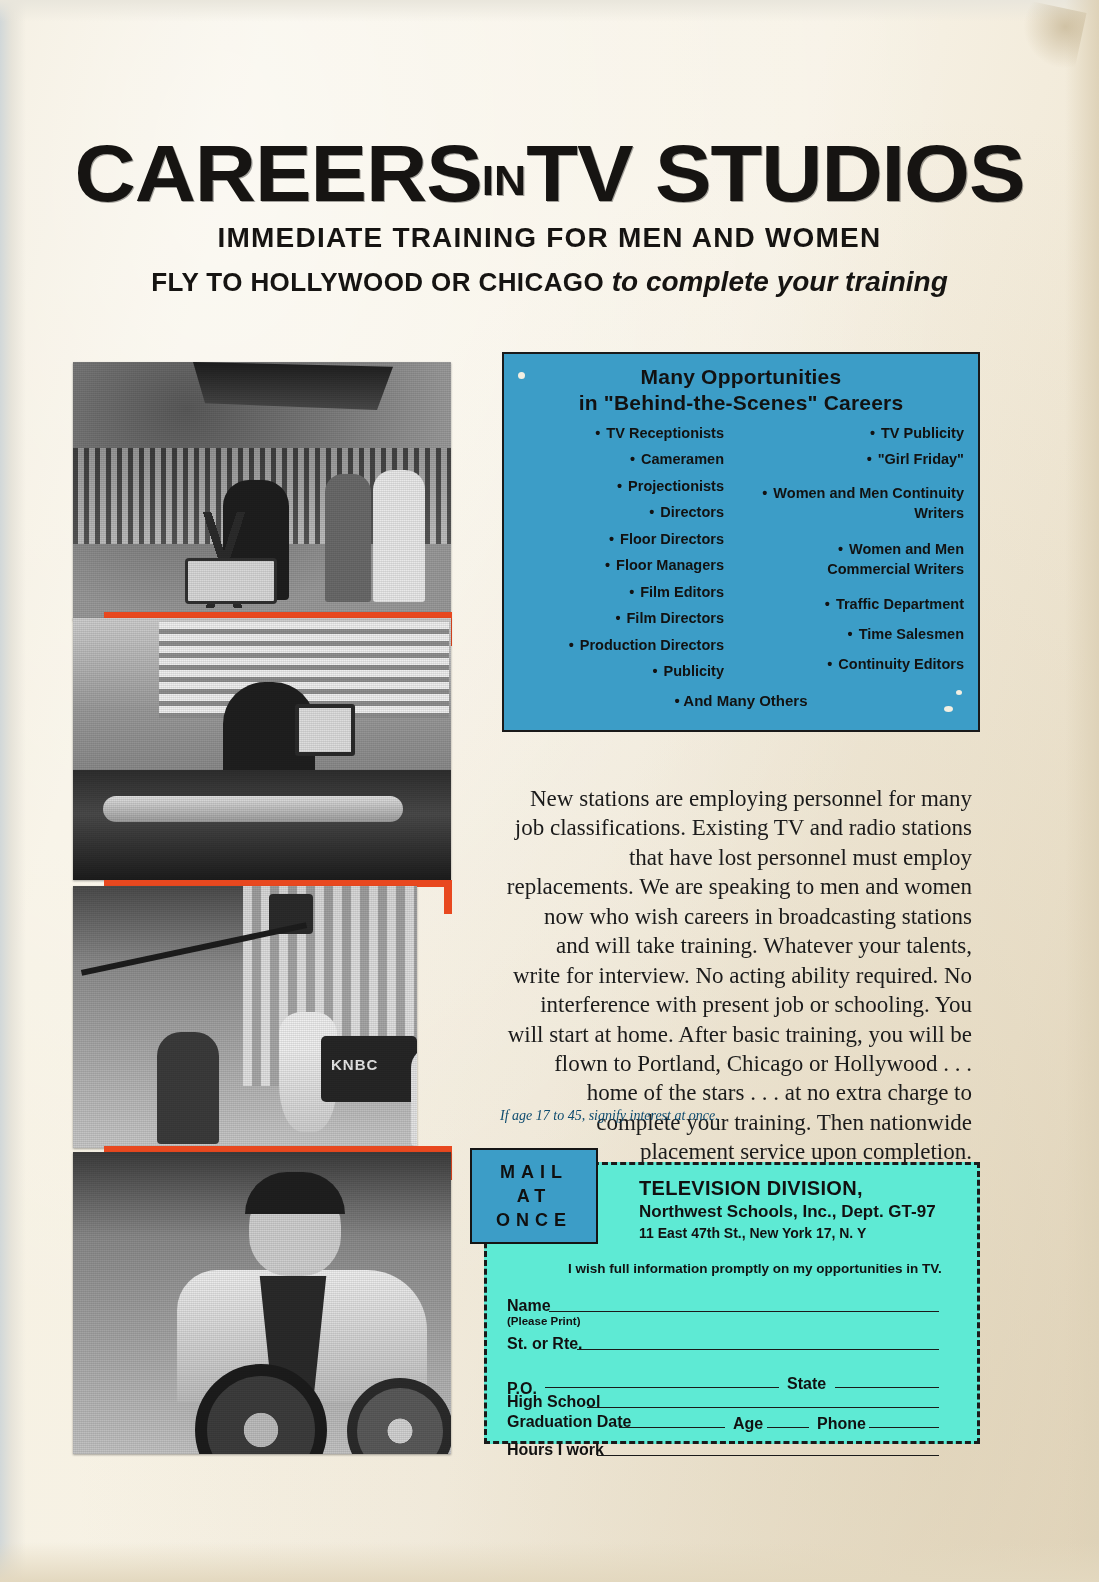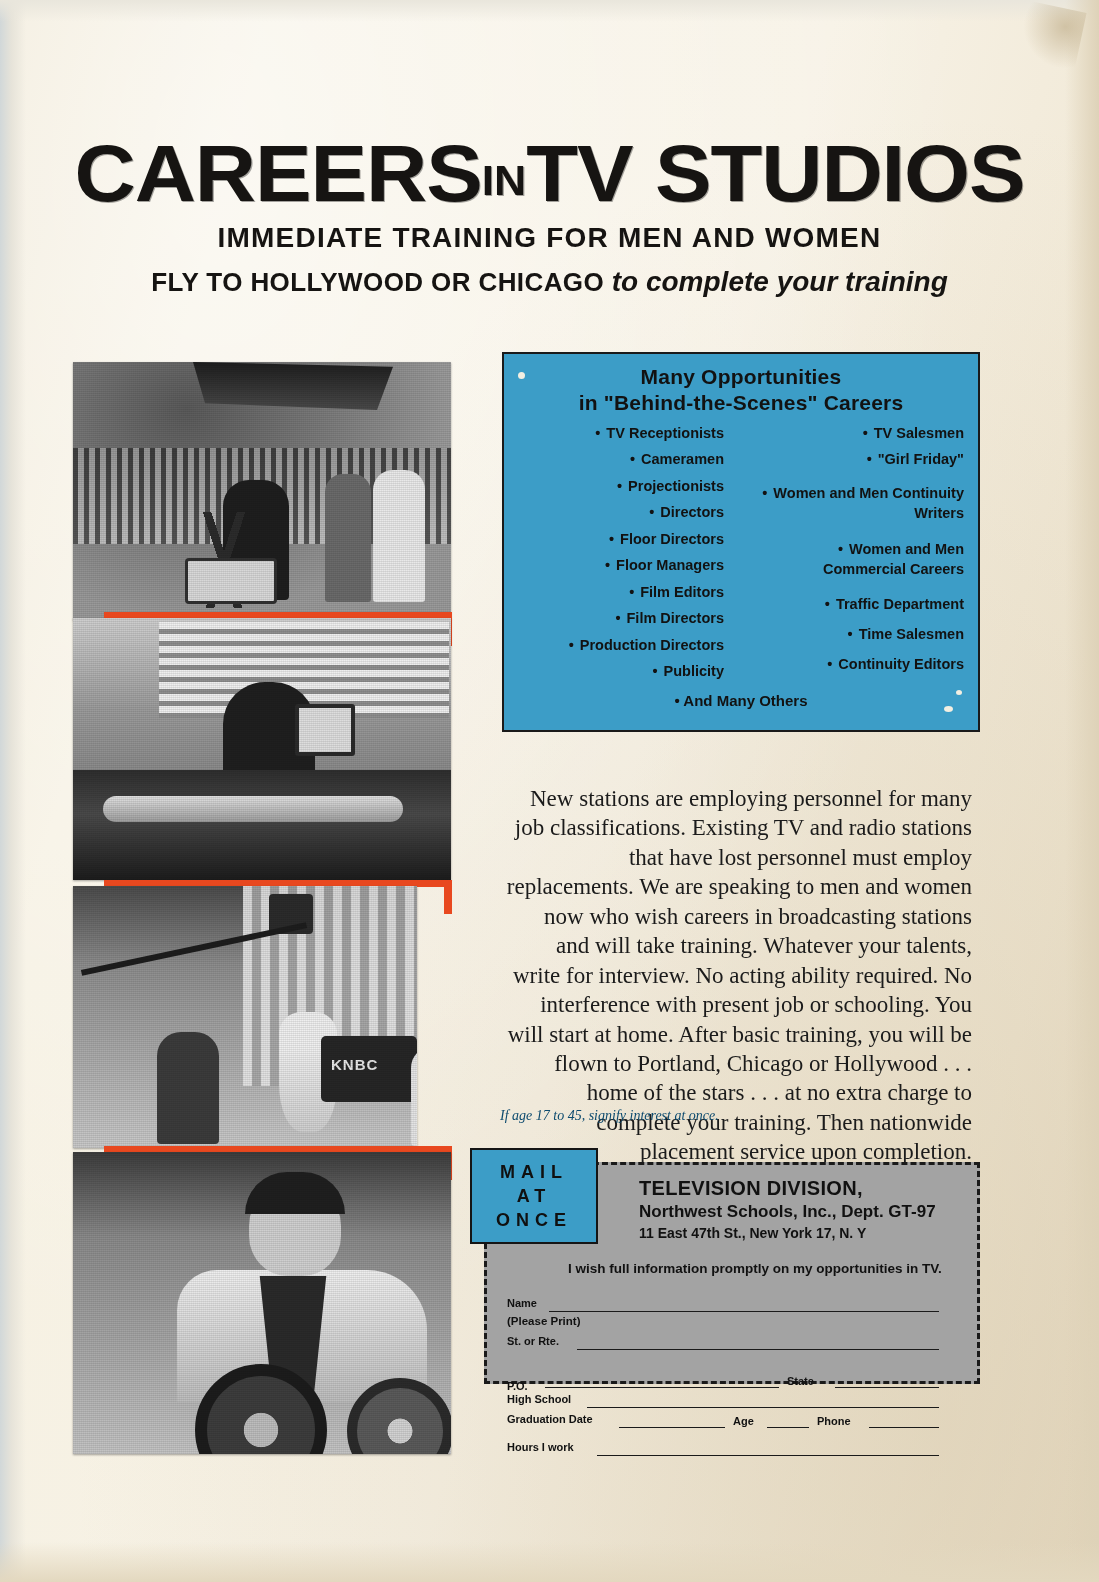--- a/index.html
+++ b/index.html
@@ -367,22 +367,22 @@
   }
   #mail-box div {
     font-size: 18px;
     font-weight: bold;
     letter-spacing: 6px;
     color: #101010;
     line-height: 1.35;
   }
   #coupon {
     position: absolute;
-    left: 484px; top: 1162px; width: 496px; height: 222px;
-    background: #a3a3a3;
+    left: 484px; top: 1162px; width: 496px; height: 282px;
+    background: #5eead4;
     border: 3px dashed #1a1a1a;
     box-sizing: border-box;
   }
   #coupon .co-head {
     position: absolute; left: 152px; top: 12px; right: 10px;
   }
   #coupon .co-title {
     font-size: 20px;
     font-weight: bold;
     letter-spacing: .3px;
@@ -402,21 +402,21 @@
   }
   #coupon .co-wish {
     position: absolute; left: 60px; top: 96px; right: 14px;
     font-size: 13.5px;
     font-weight: bold;
     color: #111;
     text-align: center;
   }
   .field {
     position: absolute;
-    font-size: 11px;
+    font-size: 16px;
     font-weight: bold;
     color: #111;
     white-space: nowrap;
   }
   .rule {
     position: absolute;
     border-bottom: 1.5px solid #1a1a1a;
     height: 0;
   }
   #coupon .small-note {
@@ -511,24 +511,24 @@
         <div class="opp-item"><span class="bullet">•</span><span>Projectionists</span></div>
         <div class="opp-item"><span class="bullet">•</span><span>Directors</span></div>
         <div class="opp-item"><span class="bullet">•</span><span>Floor Directors</span></div>
         <div class="opp-item"><span class="bullet">•</span><span>Floor Managers</span></div>
         <div class="opp-item"><span class="bullet">•</span><span>Film Editors</span></div>
         <div class="opp-item"><span class="bullet">•</span><span>Film Directors</span></div>
         <div class="opp-item"><span class="bullet">•</span><span>Production Directors</span></div>
         <div class="opp-item"><span class="bullet">•</span><span>Publicity</span></div>
       </div>
       <div class="col right">
-        <div class="opp-item"><span class="bullet">•</span><span>TV Salesmen</span></div>
+        <div class="opp-item"><span class="bullet">•</span><span>TV Publicity</span></div>
         <div class="opp-item" style="margin-bottom:17px"><span class="bullet">•</span><span>"Girl Friday"</span></div>
         <div class="opp-item two-line" style="margin-bottom:17px"><span class="bullet">•</span><span>Women and Men Continuity Writers</span></div>
-        <div class="opp-item two-line" style="margin-bottom:17px"><span class="bullet">•</span><span>Women and Men Commercial Careers</span></div>
+        <div class="opp-item two-line" style="margin-bottom:17px"><span class="bullet">•</span><span>Women and Men Commercial Writers</span></div>
         <div class="opp-item" style="margin-bottom:14px"><span class="bullet">•</span><span>Traffic Department</span></div>
         <div class="opp-item" style="margin-bottom:14px"><span class="bullet">•</span><span>Time Salesmen</span></div>
         <div class="opp-item"><span class="bullet">•</span><span>Continuity Editors</span></div>
       </div>
     </div>
     <div class="footer-item">• And Many Others</div>
   </div>
 
 
   <div id="body-copy">New stations are employing personnel for many job classifications. Existing TV and radio stations that have lost personnel must employ replacements. We are speaking to men and women now who wish careers in broadcasting stations and will take training. Whatever your talents, write for interview. No acting ability required. No interference with present job or schooling. You will start at home. After basic training, you will be flown to Portland, Chicago or Hollywood . . . home of the stars . . . at no extra charge to complete your training. Then nationwide placement service upon completion.</div>

